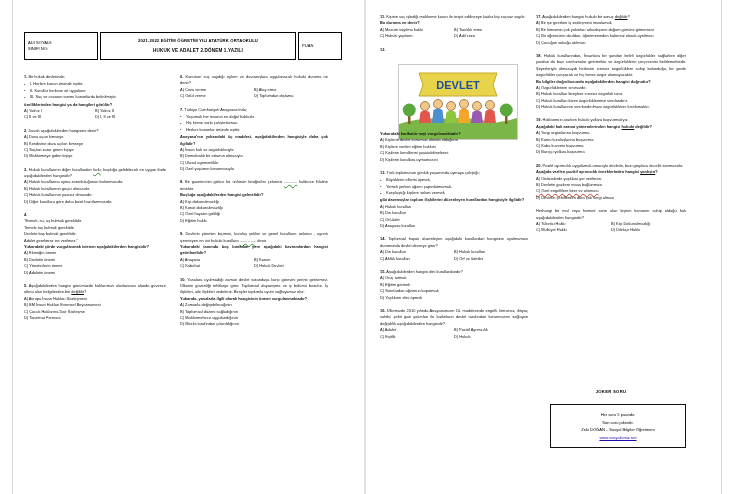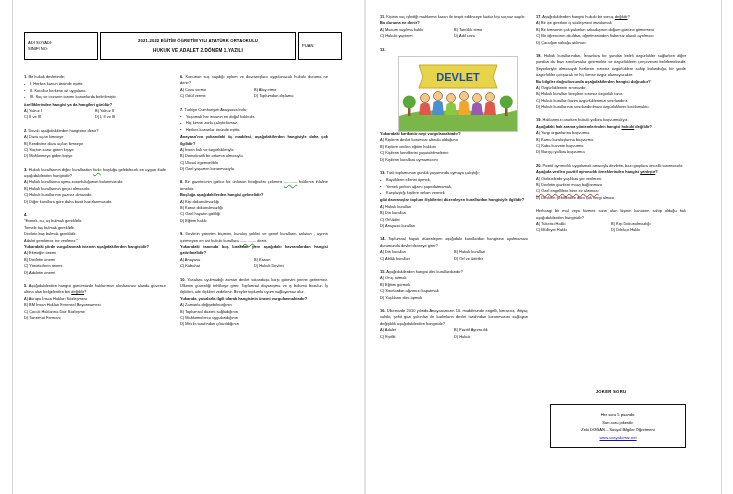--- a/index.html
+++ b/index.html
@@ -85,21 +85,21 @@
     text-decoration:underline;
     text-decoration-style:wavy;
     text-decoration-color:#c0392b;
     text-underline-offset:1px;
   }
   .u{text-decoration:underline;}
   .bold{font-weight:bold;}
 
   
   .cartoon{
-    position:absolute;left:398px;top:56px;width:118px;height:74px;
+    position:absolute;left:398px;top:64px;width:118px;height:74px;
     border:1px solid #c9c9c9;background:#ffffff;overflow:hidden;text-decoration:underline;
   }
 
   
   .joker{
     position:absolute;left:536px;top:389px;width:150px;
     text-align:center;font-size:4.2px;font-weight:bold;letter-spacing:.3px;
   }
   .footbox{
     position:absolute;left:550px;top:404px;width:136px;height:44px;

